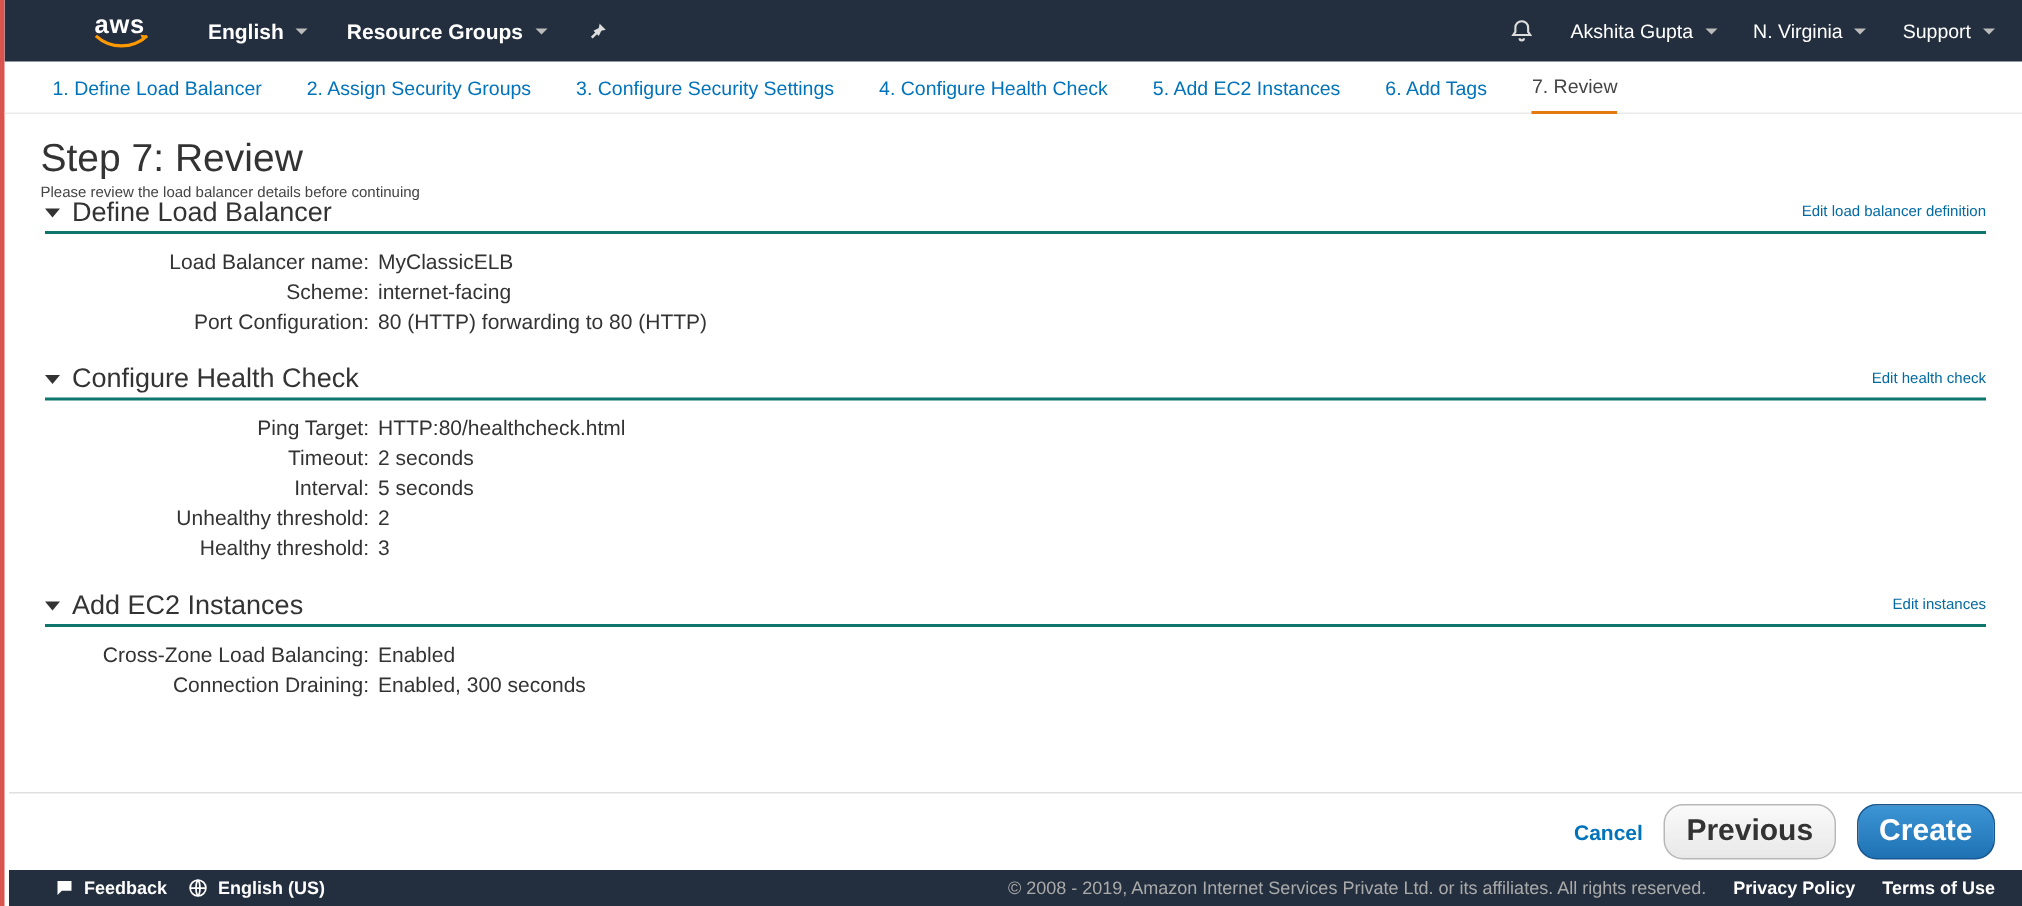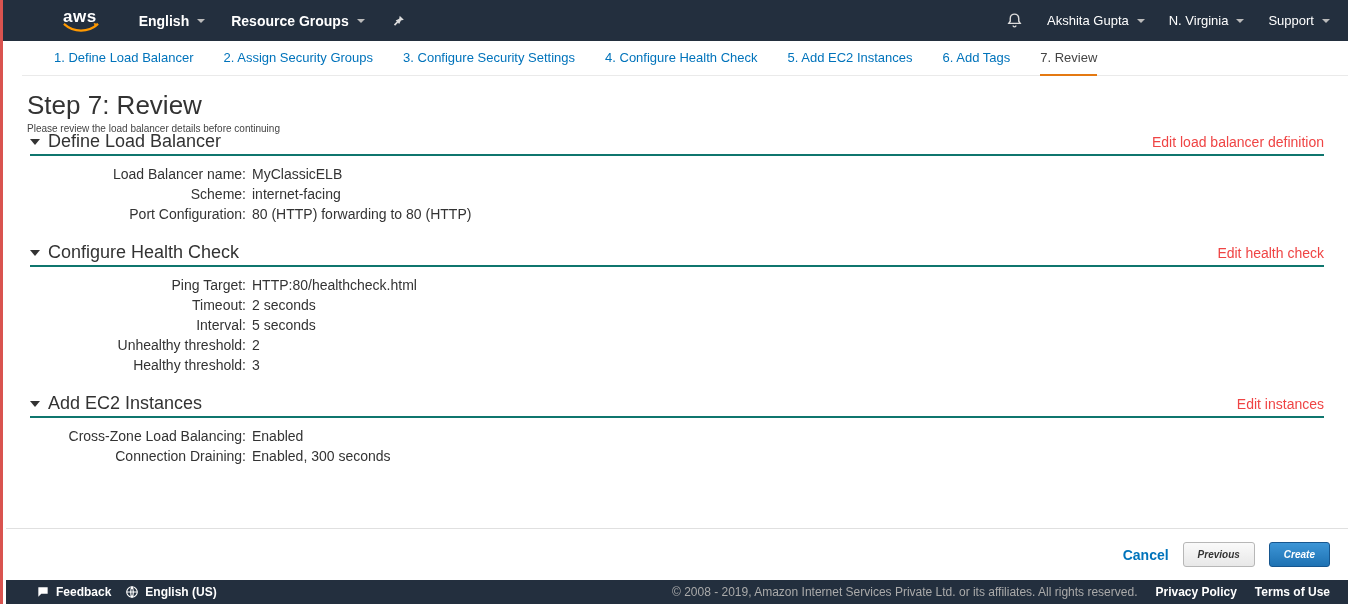--- a/index.html
+++ b/index.html
@@ -53,26 +53,25 @@
   }
   .pin-icon svg { display:block; }
   .nav-right { margin-left: auto; display: flex; align-items: center; gap: 24px; }
   .bell-icon svg { display:block; }
   .nav-right .nav-item { font-weight: 500; font-size: 13px; }
 
   
   .wizard {
     height: 35px;
     display: flex;
-    align-items: flex-start;
+    align-items: center;
     gap: 30px;
     padding: 0 32px;
     border-bottom: 1px solid #eaeaea;
     font-size: 13px;
-    margin-left: 19px;
   }
   .wiz-step { color: #0073bb; cursor: pointer; padding: 9px 0; }
   .wiz-step.active {
     color: #444;
     font-weight: 400;
     border-bottom: 2px solid #e47911;
   }
 
   
   .page-head { padding: 14px 24px 10px 24px; }
@@ -101,21 +100,21 @@
   }
   .disclosure {
     width: 0; height: 0;
     border-left: 5px solid transparent;
     border-right: 5px solid transparent;
     border-top: 6px solid #333;
     margin-right: 8px;
     cursor: pointer;
   }
   .section-title { font-size: 18px; font-weight: 400; color: #333; }
-  .edit-link { margin-left: auto; color: #ef4444; font-size: 14px; cursor: pointer; }
+  .edit-link { margin-left: auto; color: #0369a1; font-size: 10px; cursor: pointer; }
 
   .kv-row {
     display: flex;
     padding: 2px 0;
     font-size: 14px;
   }
   .kv-label {
     width: 222px;
     text-align: right;
     font-weight: 400;
@@ -140,26 +139,25 @@
     background: #fff;
   }
   .btn-link {
     color: #0073bb;
     font-weight: 700;
     font-size: 14px;
     cursor: pointer;
   }
   .btn {
     padding: 6px 14px;
-    font-size: 10px;
+    font-size: 20px;
     font-weight: 700;
-    border-radius: 3px;
+    border-radius: 13px;
     cursor: pointer;
     border: 1px solid transparent;
-    font-style: italic;
   }
   .btn-gray {
     background: linear-gradient(#fafafa,#e8e8e8);
     border-color: #b7b7b7;
     color: #333;
   }
   .btn-blue {
     background: linear-gradient(#3d95d6,#1e72b3);
     border-color: #16568f;
     color: #fff;

